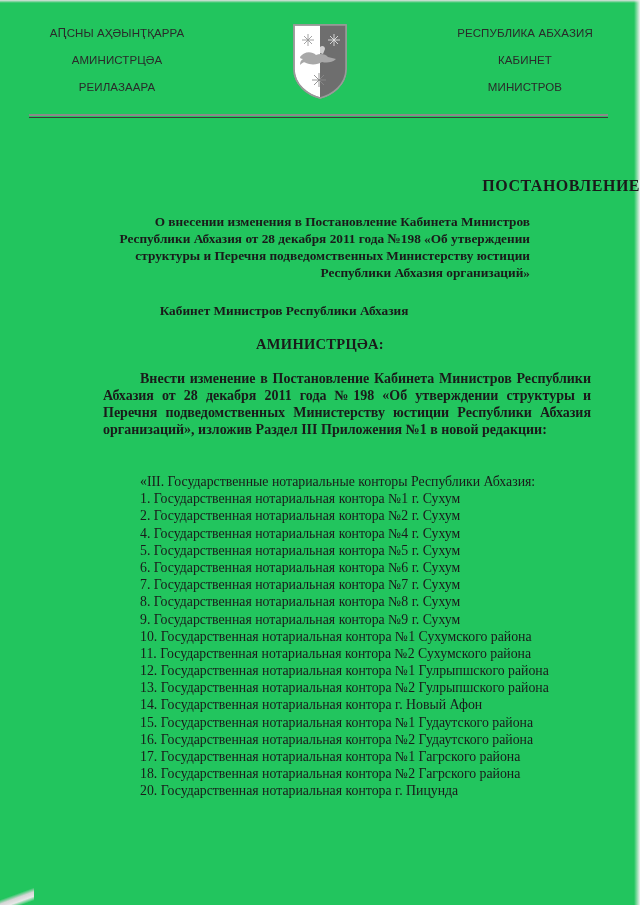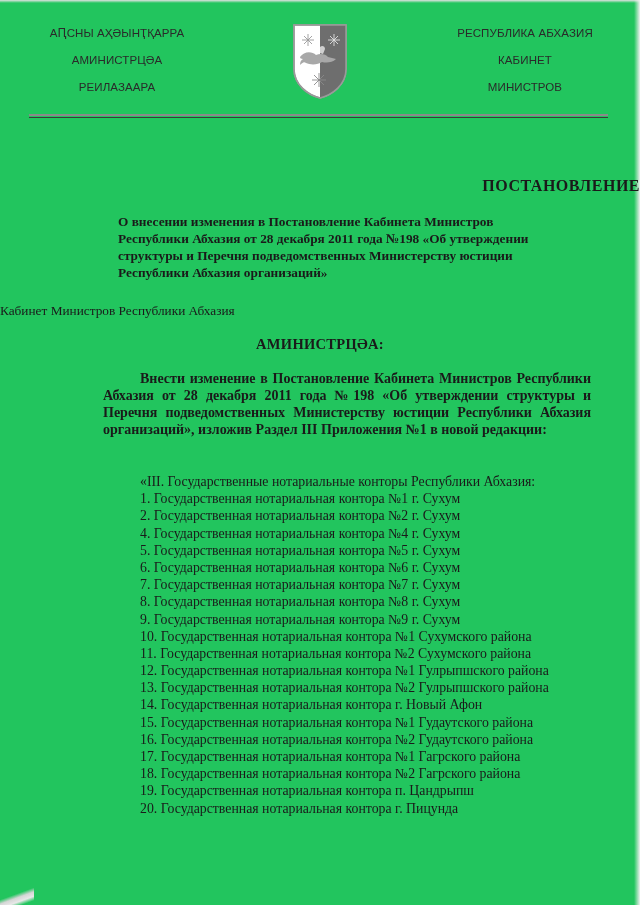--- a/index.html
+++ b/index.html
@@ -10,24 +10,24 @@
       font-family: "Liberation Sans", "DejaVu Sans", sans-serif; font-size: 11.5px; color: #2a2a2a; letter-spacing: 0.1px; }
     .hdr-col div { height: 27px; line-height: 27px; }
     .hdr-left { left: 2px; }
     .hdr-right { left: 410px; }
     .emblem { position: absolute; left: 292px; top: 23px; width: 56px; height: 76px; }
     .rule { position: absolute; left: 29px; width: 579px; top: 114px; height: 5px; }
     .rule .r1 { position: absolute; left: 0; right: 0; top: 0; height: 2px; background: #8a8a8a; }
     .rule .r2 { position: absolute; left: 0; right: 0; top: 3px; height: 1px; background: #3a3a3a; }
     .title { position: absolute; left: 0; width: 640px; top: 177px; text-align: right;
       font-weight: bold; font-size: 16px; letter-spacing: 0.5px; }
-    .subject { position: absolute; left: 118px; width: 420px; top: 213px; text-align: left;
+    .subject { position: absolute; left: 110px; width: 420px; top: 213px; text-align: right;
       font-weight: bold; font-size: 13.3px; line-height: 17px; }
-    .issuer { position: absolute; left: 0; width: 568px; top: 303px; 
-      font-weight: normal; font-size: 13.3px; }
+    .issuer { position: absolute; left: 0; width: 568px; top: 303px; text-align: center;
+      font-weight: bold; font-size: 13.3px; }
     .resolves { position: absolute; left: 0; width: 640px; top: 336px; text-align: center;
       font-weight: bold; font-size: 14.5px; letter-spacing: 0.3px; }
     .body-para { position: absolute; left: 103px; width: 488px; top: 370px;
       font-size: 14px; line-height: 17px; text-align: justify; text-indent: 37px; font-weight: bold; }
     .list { position: absolute; left: 140px; top: 473px; font-size: 13.8px; line-height: 17.2px; white-space: nowrap; }
     .list div { height: 17.2px; }
     .scan-corner { position: absolute; left: 0; top: 888px; width: 34px; height: 17px;
       background: linear-gradient(160deg, transparent 40%, #d6d6d6 55%, #e8e8e8 70%, transparent 85%); }
     .scan-top { position: absolute; left: 0; top: 0; width: 640px; height: 3px; background: linear-gradient(#e2e2e2, transparent); }
     .scan-right { position: absolute; right: 0; top: 0; width: 6px; height: 905px; background: linear-gradient(90deg, transparent, #f0f0f0); }
@@ -108,18 +108,17 @@
     <div>9. Государственная нотариальная контора №9 г. Сухум</div>
     <div>10. Государственная нотариальная контора №1 Сухумского района</div>
     <div>11. Государственная нотариальная контора №2 Сухумского района</div>
     <div>12. Государственная нотариальная контора №1 Гулрыпшского района</div>
     <div>13. Государственная нотариальная контора №2 Гулрыпшского района</div>
     <div>14. Государственная нотариальная контора г. Новый Афон</div>
     <div>15. Государственная нотариальная контора №1 Гудаутского района</div>
     <div>16. Государственная нотариальная контора №2 Гудаутского района</div>
     <div>17. Государственная нотариальная контора №1 Гагрского района</div>
     <div>18. Государственная нотариальная контора №2 Гагрского района</div>
-    <div>19. Государственная нотариальная контора п. Цандрыпш</div>
     <div>20. Государственная нотариальная контора г. Пицунда</div>
   </div>
 
   <div class="scan-corner"></div>
 </div>
 
 </body></html>

